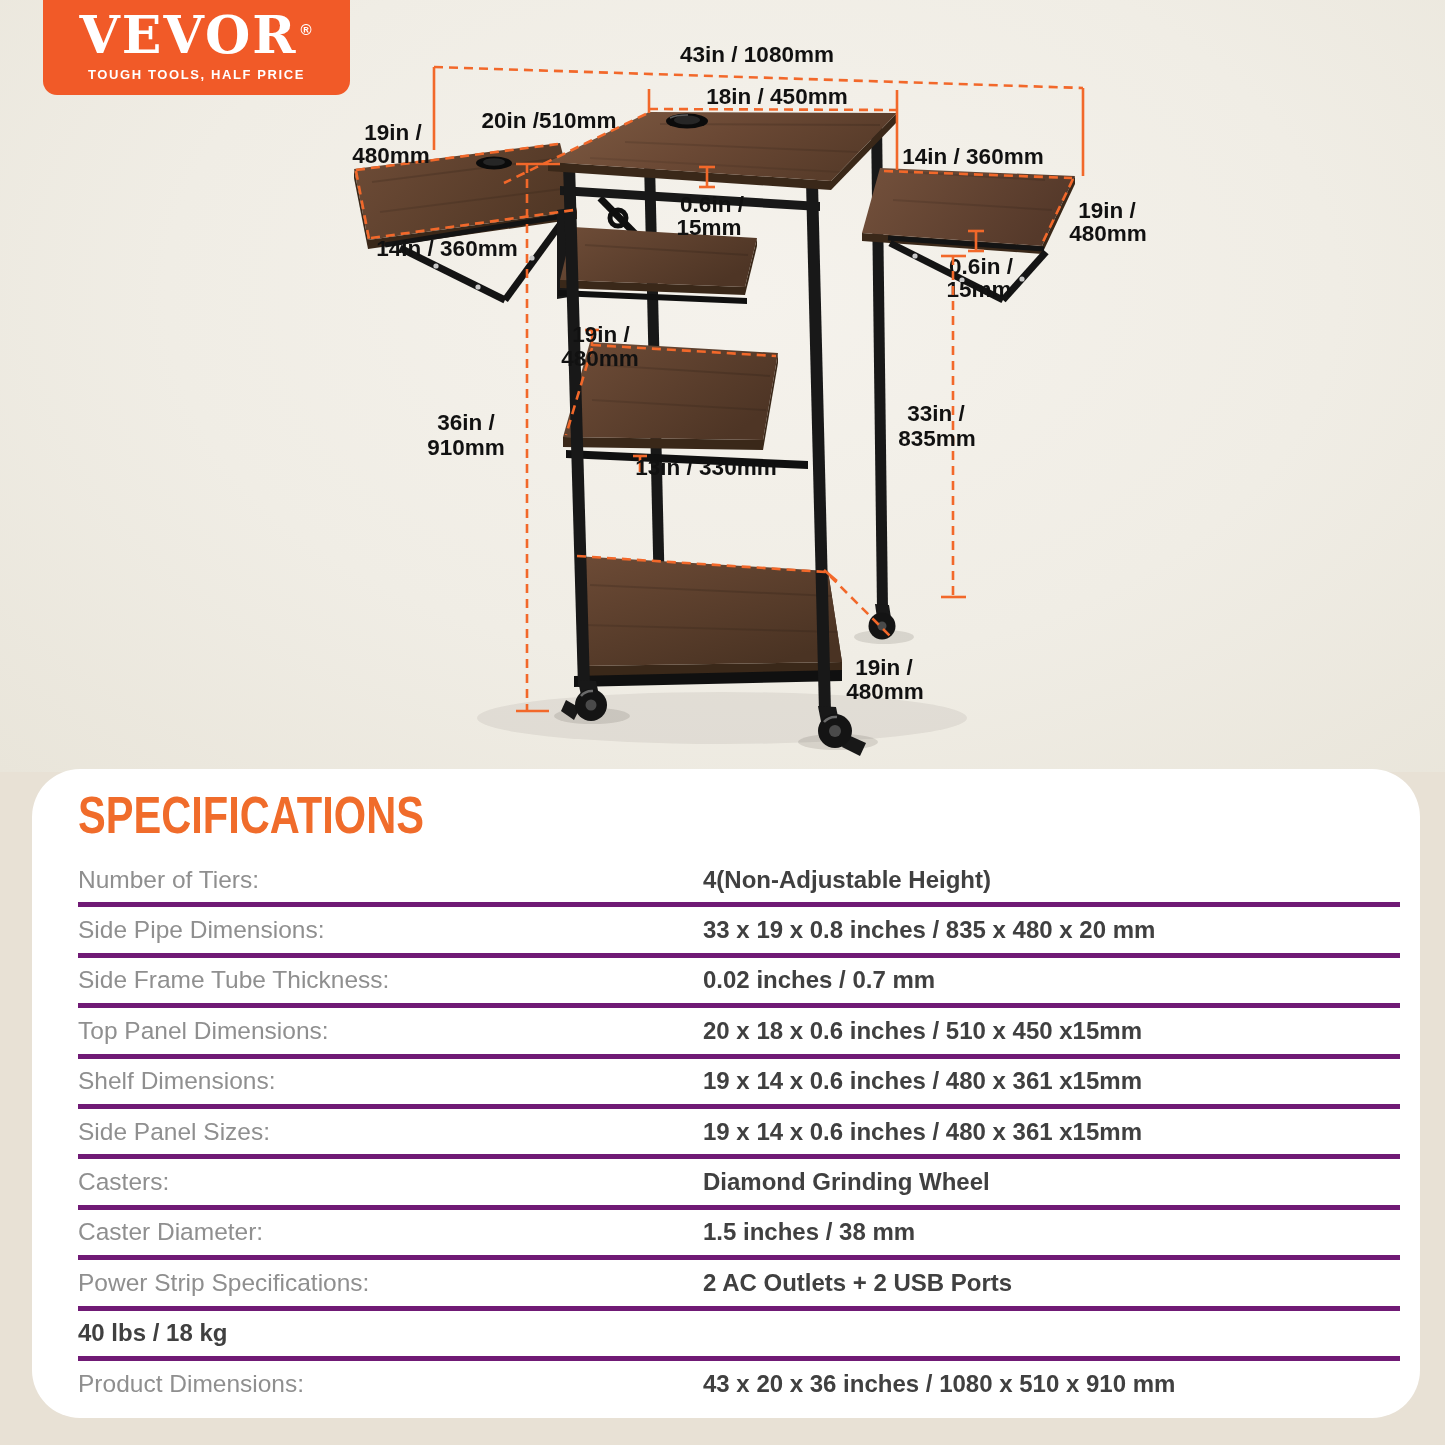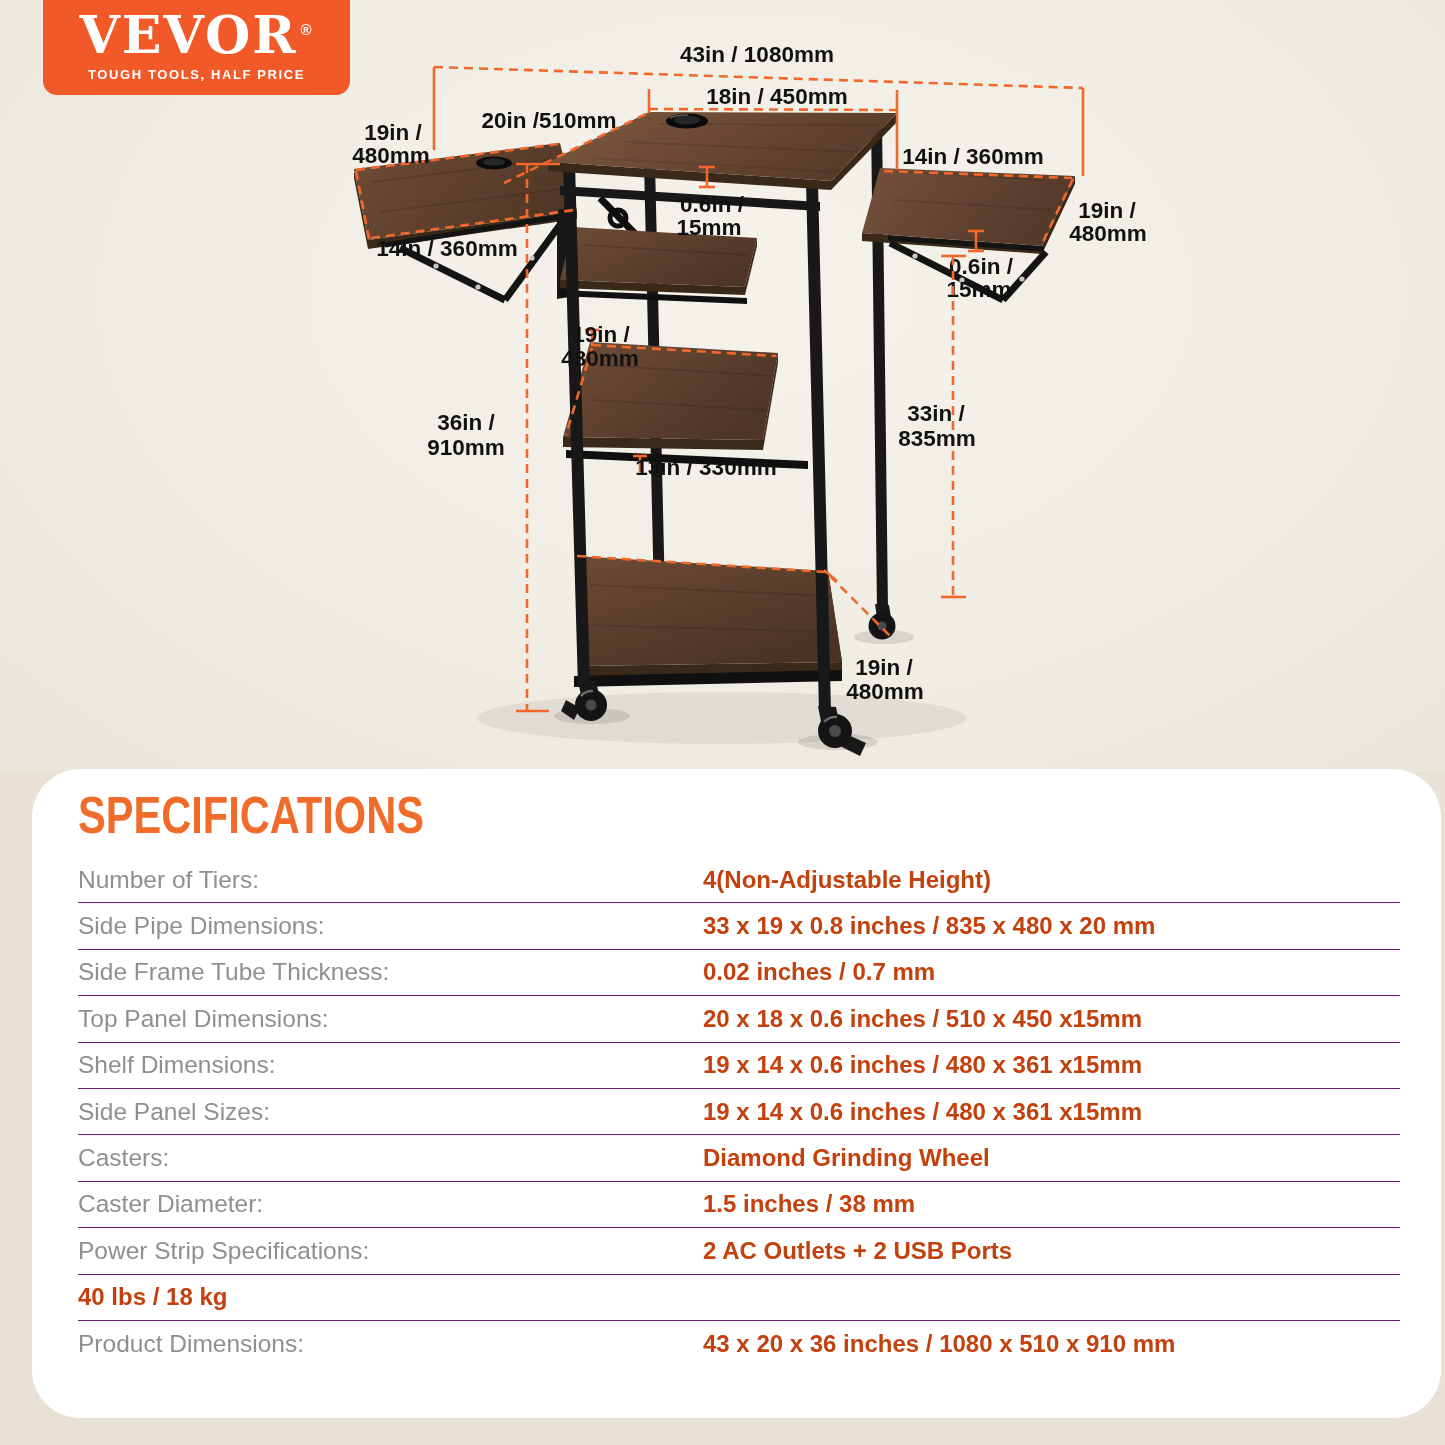--- a/index.html
+++ b/index.html
@@ -31,33 +31,33 @@
   .dim-dash { stroke:#f2682a; stroke-width:2.6; fill:none; stroke-dasharray:9 6; }
   .dim-tick { stroke:#f2682a; stroke-width:2.6; fill:none; }
   .dim-label { font-family:"Liberation Sans", sans-serif; font-weight:bold; font-size:22.5px; fill:#111111; text-anchor:middle; }
   .metal { fill:#181818; }
   .metal-dk { fill:#101010; }
   .edge { fill:#3a2819; }
   .bolt { fill:#c9c9c9; }
   
   .spec-card {
     position:absolute; left:32px; top:769px; width:1388px; height:649px;
-    background:#ffffff; border-radius:48px;padding-left:21px;
+    background:#ffffff; border-radius:48px;
   }
   .spec-title {
     position:absolute; left:46px; top:16px; margin:0;
     font-size:52px; font-weight:bold; color:#f06c2b;
     transform:scaleX(0.8); transform-origin:left center; white-space:nowrap;
     letter-spacing:0px;
   }
   .spec-table { position:absolute; left:46px; top:88px; width:1322px; }
-  .spec-row { height:45.4px; display:flex; align-items:center; border-bottom:1px solid #701a75; }
+  .spec-row { height:45.4px; display:flex; align-items:center; border-bottom:5px solid #701a75; }
   .spec-row:last-child { border-bottom:none; }
   .spec-label { width:625px; color:#8f8f8f; font-size:24.5px; flex-shrink:0; }
-  .spec-value { font-weight:bold; color:#c2410c; font-size:24px; }
+  .spec-value { font-weight:bold; color:#404040; font-size:24px; }
 </style>
 </head>
 <body>
 
 <div class="top-section">
 
   <svg class="cart-svg" width="1445" height="772" viewBox="0 0 1445 772">
     <defs>
       <linearGradient id="gTop" x1="0" y1="0" x2="1" y2="0.35">
         <stop offset="0" stop-color="#7d5a42"></stop>

